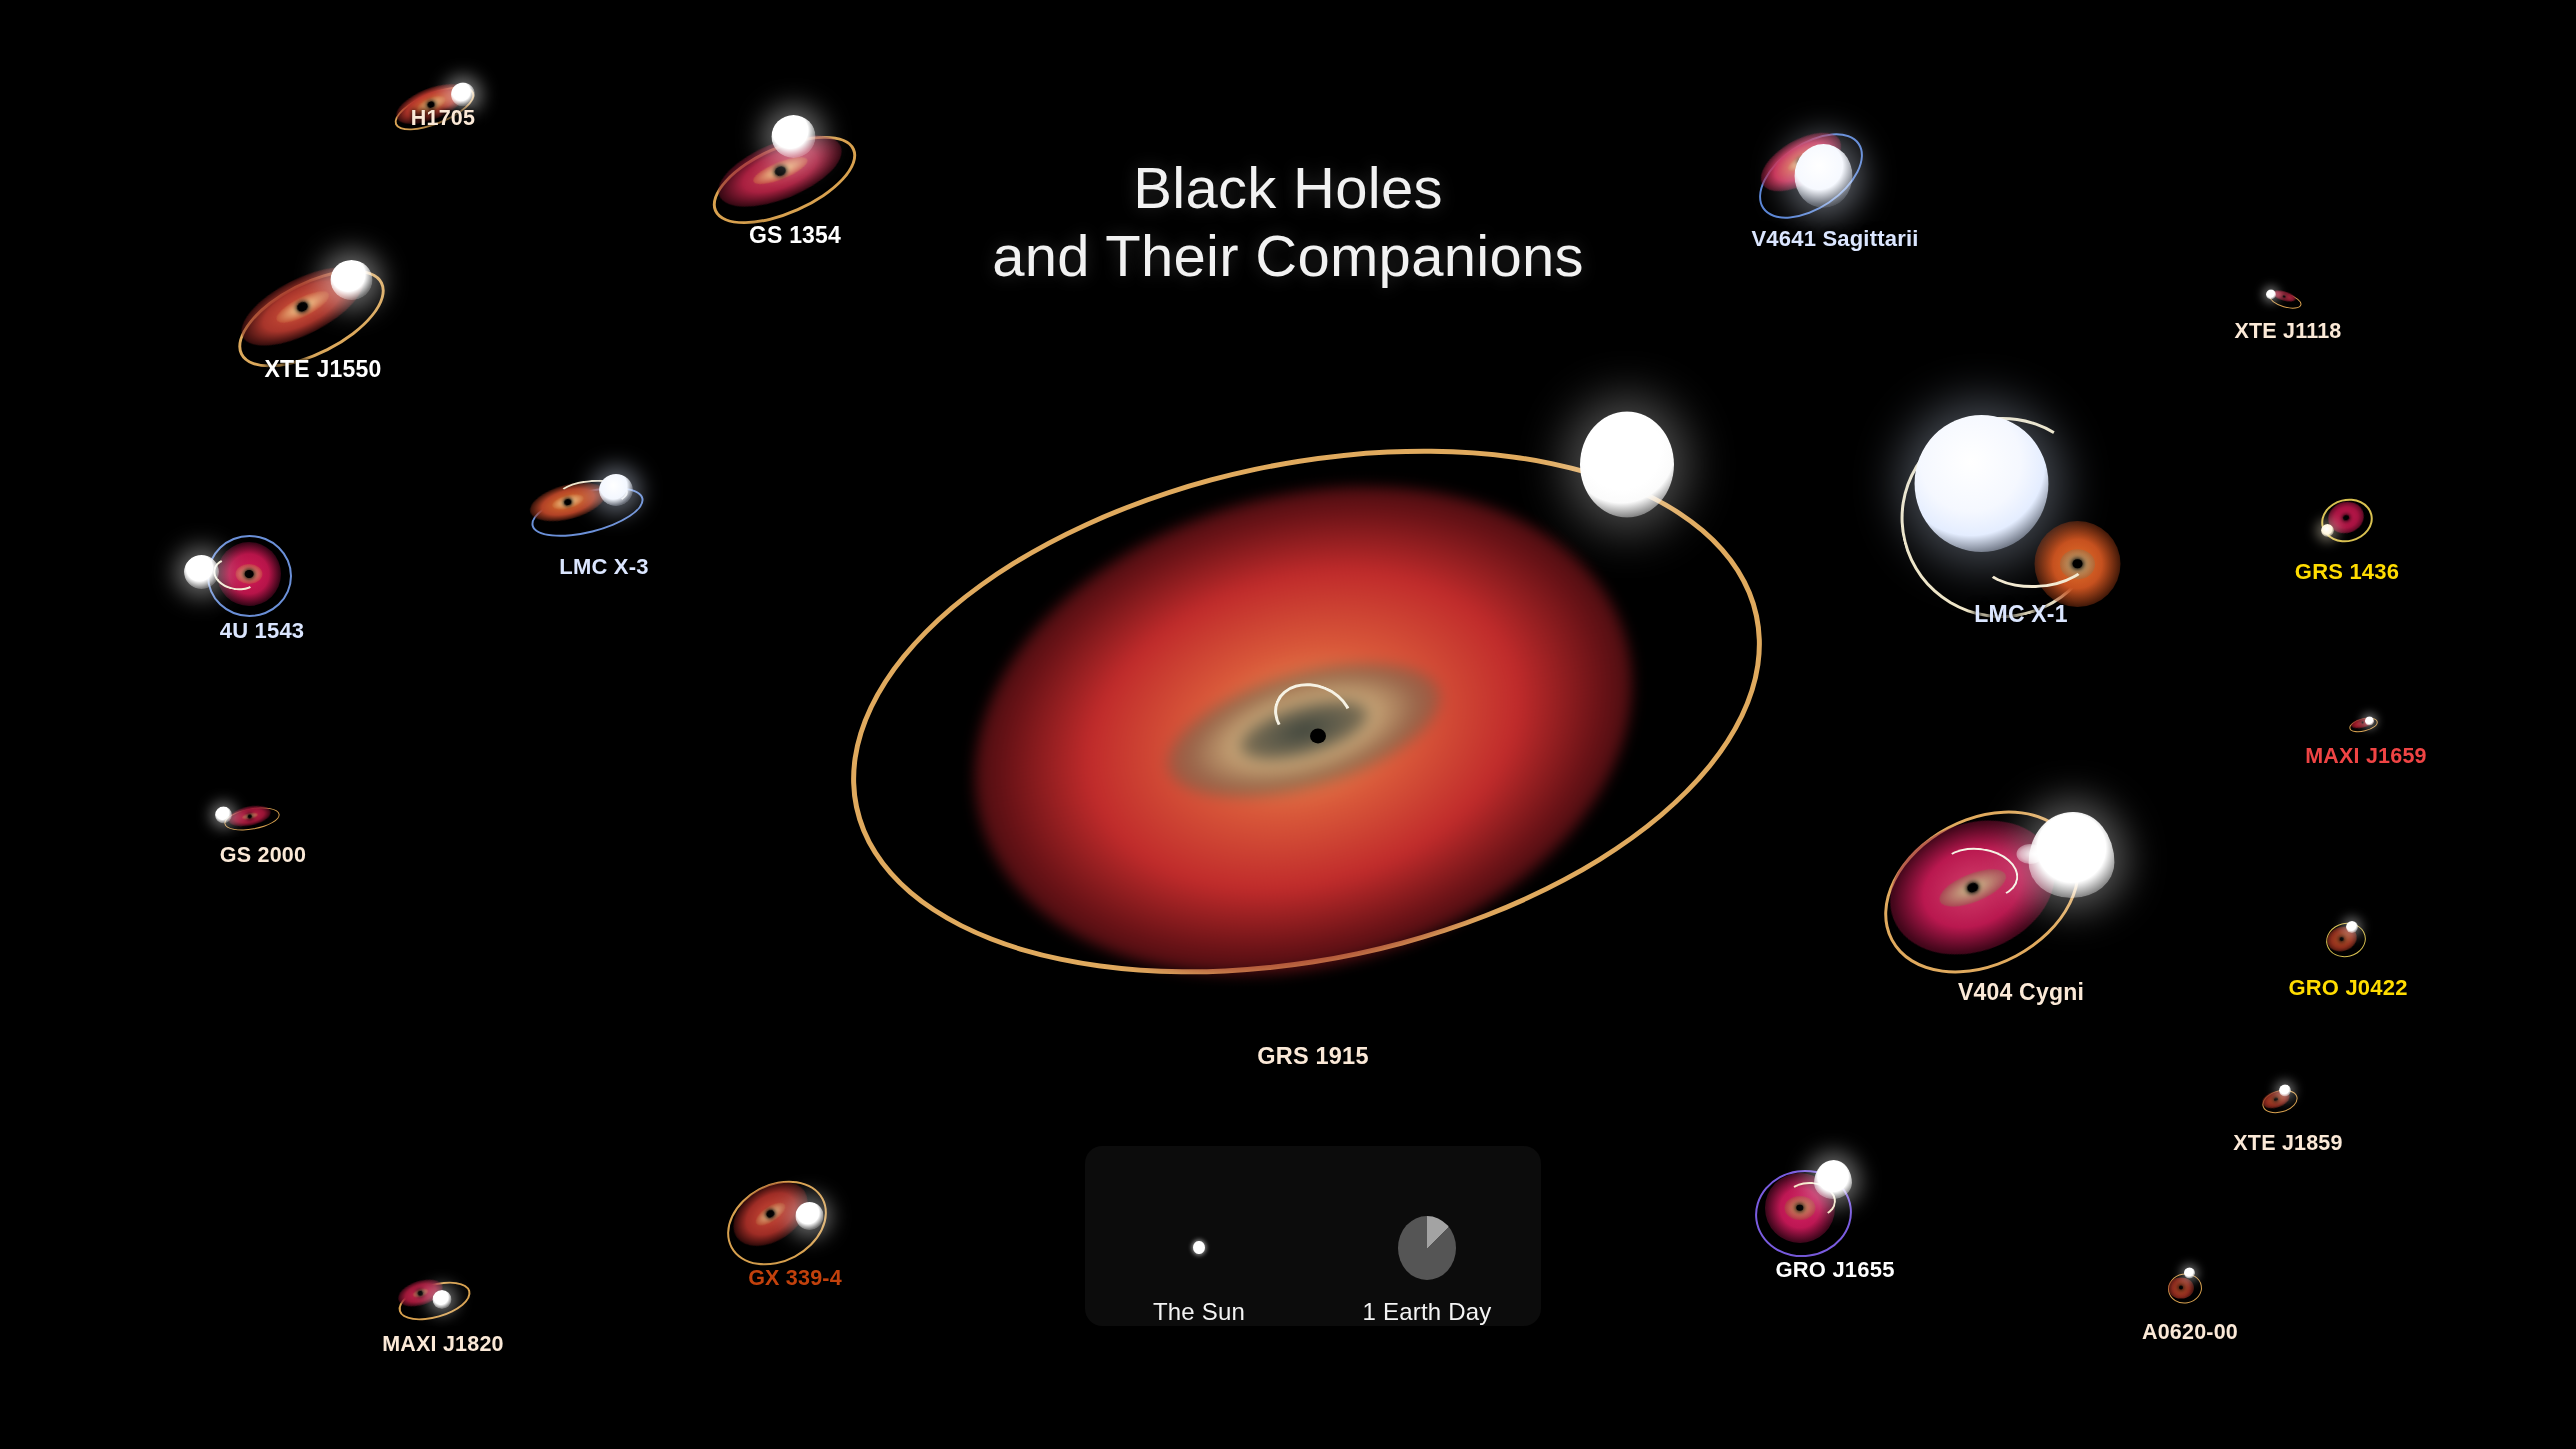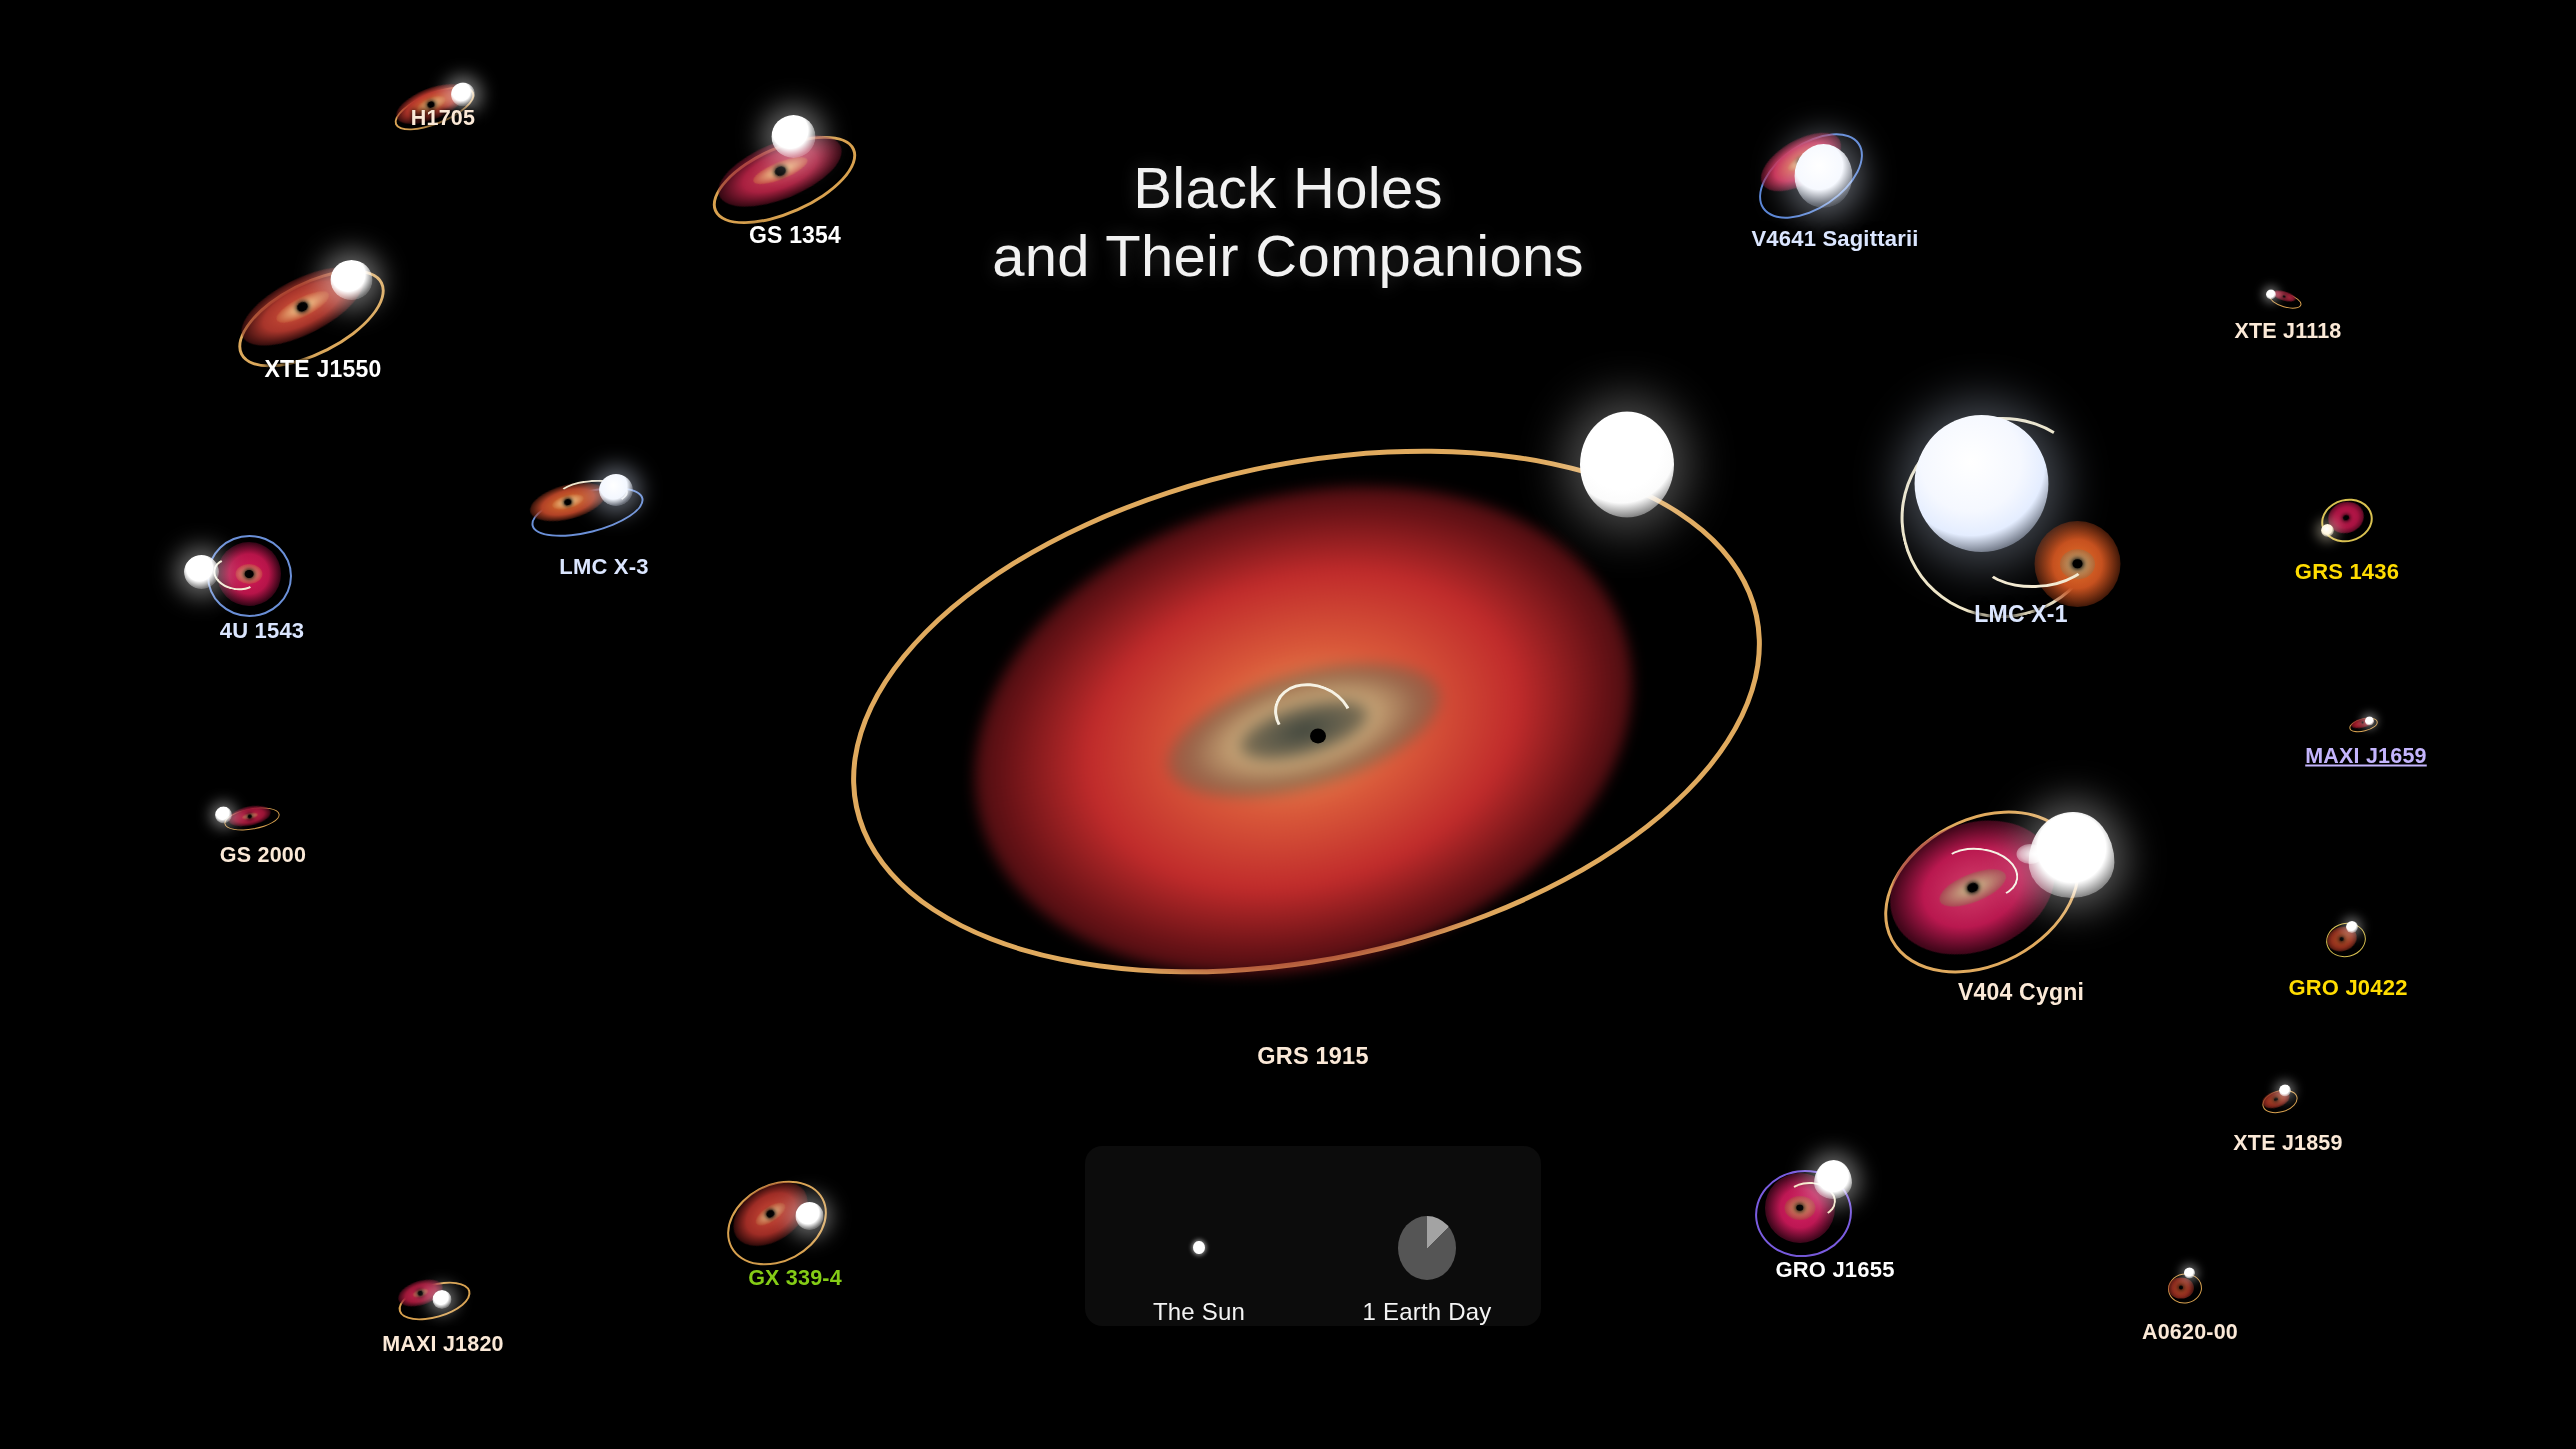--- a/index.html
+++ b/index.html
@@ -192,21 +192,21 @@
   <div class="system" style="left:795px;top:1238px;width:195px;height:148px;">
     <div class="art">
       <div class="orbit" style="left:27px;top:20px;width:101px;height:74px;border-width:2.7px;border-color:#d8a14f;transform:rotate(-28deg);"></div>
       <div class="disk" style="left:32px;top:23px;width:82px;height:54px;transform:rotate(-34deg);">
         <div class="halo" style="background:radial-gradient(ellipse at 50% 50%,#cf4b38 0%,#9e2c25 46%,rgba(110,22,20,.35) 72%,rgba(0,0,0,0) 100%);"></div>
         <div class="inner" style="width:34px;height:14.8px;background:radial-gradient(ellipse at 50% 50%,#e5c58e 0%,rgba(190,110,60,.35) 70%,rgba(0,0,0,0) 100%);"></div>
         <div class="bh" style="width:8px;height:7.4px;"></div>
       </div>
       <div class="star" style="left:98px;top:38px;width:28px;height:28px;background:radial-gradient(circle at 44% 38%,#ffffff 0%,#ffffff 48%,rgba(255,255,255,.5) 70%,rgba(255,255,255,0) 100%);box-shadow:0 0 20px 7.4px rgba(255,255,255,.42);"></div>
     </div>
-    <div class="sys-label" style="top:102px;font-size:21.5px;color:#84cc16;">GX 339-4</div>
+    <div class="sys-label" style="top:102px;font-size:21.5px;color:#c2410c;">GX 339-4</div>
   </div>
 
   <div class="system" style="left:1313px;top:741px;width:1006px;height:711px;">
     <div class="art">
       <div class="orbit" style="left:34px;top:76px;width:915px;height:490px;border-width:5.4px;border-color:#e0aa5e;transform:rotate(-12deg);"></div>
       <div class="disk" style="left:158px;top:110px;width:671px;height:470px;transform:rotate(-16deg);filter:blur(6.7px);">
         <div class="halo" style="background:radial-gradient(ellipse at 50% 50%,#e8a05a 0%,#d9593a 24%,#c02b2b 46%,rgba(150,26,32,.7) 64%,rgba(100,16,24,.32) 80%,rgba(0,0,0,0) 100%);"></div>
         <div class="inner" style="width:282px;height:114px;background:radial-gradient(ellipse at 50% 50%,#f0dcae 0%,#cfae7e 30%,rgba(120,110,85,.65) 58%,rgba(60,50,40,.25) 82%,rgba(0,0,0,0) 100%);"></div>
         <div class="inner" style="width:134px;height:50px;background:radial-gradient(ellipse at 50% 50%,#3a4038 0%,rgba(45,50,44,.6) 55%,rgba(0,0,0,0) 100%);"></div>
       </div>
@@ -271,21 +271,21 @@
 
   <div class="system" style="left:2366px;top:735px;width:154px;height:101px;">
     <div class="art">
       <div class="orbit" style="left:60px;top:34px;width:27px;height:10.7px;border-width:1.3px;border-color:#d8a14f;transform:rotate(-14deg);"></div>
       <div class="disk" style="left:62px;top:34px;width:23px;height:8.7px;transform:rotate(-14deg);">
         <div class="halo" style="background:radial-gradient(ellipse at 50% 50%,#cf3040 0%,#8e1422 52%,rgba(0,0,0,0) 100%);"></div>
         <div class="bh" style="width:2.7px;height:2px;"></div>
       </div>
       <div class="star" style="left:76px;top:32px;width:8.7px;height:8.7px;background:radial-gradient(circle at 44% 38%,#ffffff 0%,#ffffff 48%,rgba(255,255,255,0) 100%);box-shadow:0 0 8px 3.4px rgba(255,255,255,.4);"></div>
     </div>
-    <div class="sys-label" style="top:59px;font-size:21.5px;color:#c4b5fd;text-decoration:underline;">MAXI J1659</div>
+    <div class="sys-label" style="top:59px;font-size:21.5px;color:#ef4444;">MAXI J1659</div>
   </div>
 
   <div class="system" style="left:2348px;top:956px;width:154px;height:114px;">
     <div class="art">
       <div class="orbit" style="left:55px;top:24px;width:38px;height:32px;border-width:1.3px;border-color:#d8c050;transform:rotate(-14deg);"></div>
       <div class="disk" style="left:56px;top:28px;width:29.5px;height:24px;transform:rotate(-18deg);">
         <div class="halo" style="background:radial-gradient(ellipse at 50% 50%,#c45b2a 0%,#8f2e1c 50%,rgba(0,0,0,0) 100%);"></div>
         <div class="bh" style="width:4.7px;height:4px;"></div>
       </div>
       <div class="star" style="left:75px;top:21.5px;width:12px;height:12px;background:radial-gradient(circle at 44% 38%,#ffffff 0%,#ffffff 48%,rgba(255,255,255,0) 100%);box-shadow:0 0 10.7px 4px rgba(255,255,255,.4);"></div>

